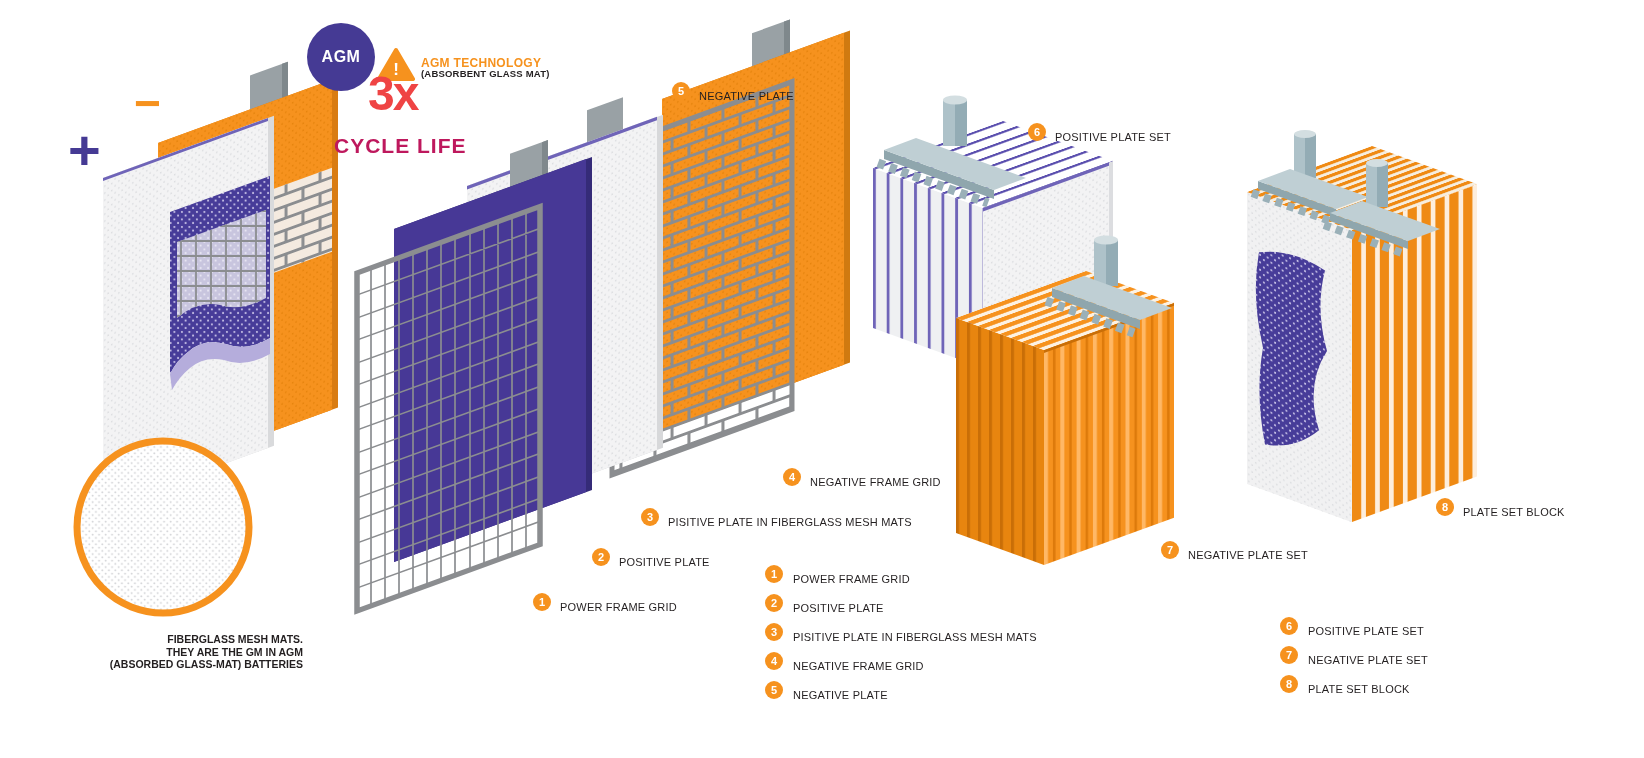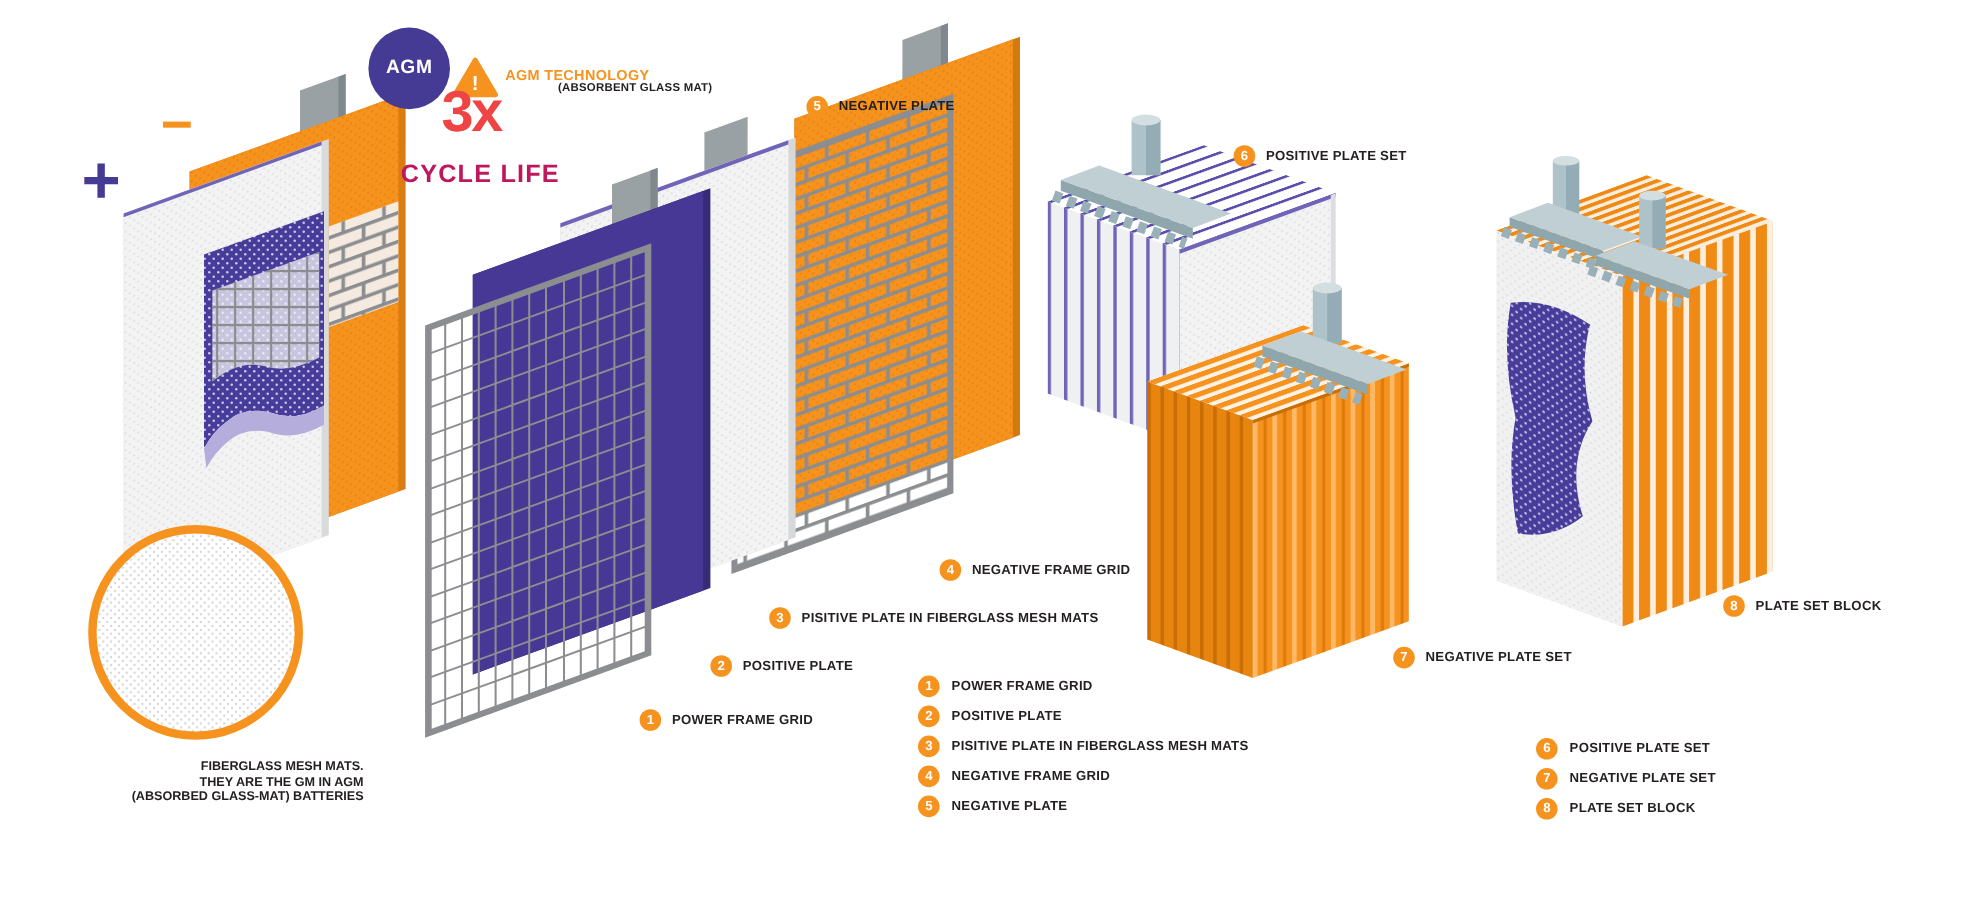--- a/index.html
+++ b/index.html
@@ -5,32 +5,32 @@
   html,body{margin:0;padding:0;background:#fff;}
   .canvas{position:relative;width:1644px;height:758px;background:#ffffff;overflow:hidden;
           font-family:"Liberation Sans",sans-serif;color:#231f20;}
   .scene{position:absolute;left:0;top:0;}
 
   
   .agm-circle{position:absolute;left:307px;top:23px;width:68px;height:68px;border-radius:50%;
     background:#453a94;color:#fff;font-weight:bold;font-size:16px;display:flex;align-items:center;justify-content:center;letter-spacing:.5px;}
   .warn{position:absolute;left:377px;top:47px;width:38px;height:36px;}
   .tech1{position:absolute;left:421px;top:56px;font-size:12px;font-weight:bold;color:#f6921e;letter-spacing:.3px;}
-  .tech2{position:absolute;left:421px;top:68px;font-size:9.5px;font-weight:bold;color:#231f20;letter-spacing:.2px;margin-left:44px;}
+  .tech2{position:absolute;left:421px;top:68px;font-size:9.5px;font-weight:bold;color:#231f20;letter-spacing:.2px;}
   .mult{position:absolute;left:333px;top:70px;font-size:48px;line-height:1;font-weight:bold;color:#ef4444;letter-spacing:-2px;padding-left:35px;}
   .cycle{position:absolute;left:334px;top:134px;font-size:21px;font-weight:bold;color:#be185d;letter-spacing:1px;}
 
   .plus{position:absolute;left:68px;top:122px;font-size:56px;line-height:1;font-weight:bold;color:#453a94;}
   .minus{position:absolute;left:134px;top:80px;font-size:46px;line-height:1;font-weight:bold;color:#f6921e;}
 
   
   .callout{position:absolute;display:flex;align-items:center;gap:9px;white-space:nowrap;}
   .badge{width:18px;height:18px;border-radius:50%;background:#f6921e;color:#fff;font-size:11px;font-weight:bold;
          display:flex;align-items:center;justify-content:center;flex:0 0 18px;}
-  .ctext{font-size:11px;font-weight:bold;color:#231f20;letter-spacing:.2px;}
+  .ctext{font-size:11px;font-weight:normal;color:#231f20;letter-spacing:.2px;margin-top:10px;}
   .legend{position:absolute;display:flex;flex-direction:column;gap:7px;}
   .legend .row{display:flex;align-items:center;gap:10px;white-space:nowrap;}
 
   .caption{position:absolute;left:58px;top:633px;width:245px;text-align:right;font-size:10.5px;
            font-weight:bold;line-height:1.2;white-space:pre-line;color:#231f20;}
 
   
   .tab{fill:#99a1a5}.tabEdge{fill:#7f888c}
   .steelTop{fill:#bfcfd4}.steelSide{fill:#8fa6ad}
   .teeth{stroke:#9ab0b8;stroke-width:9;stroke-dasharray:7 5.5;fill:none}

